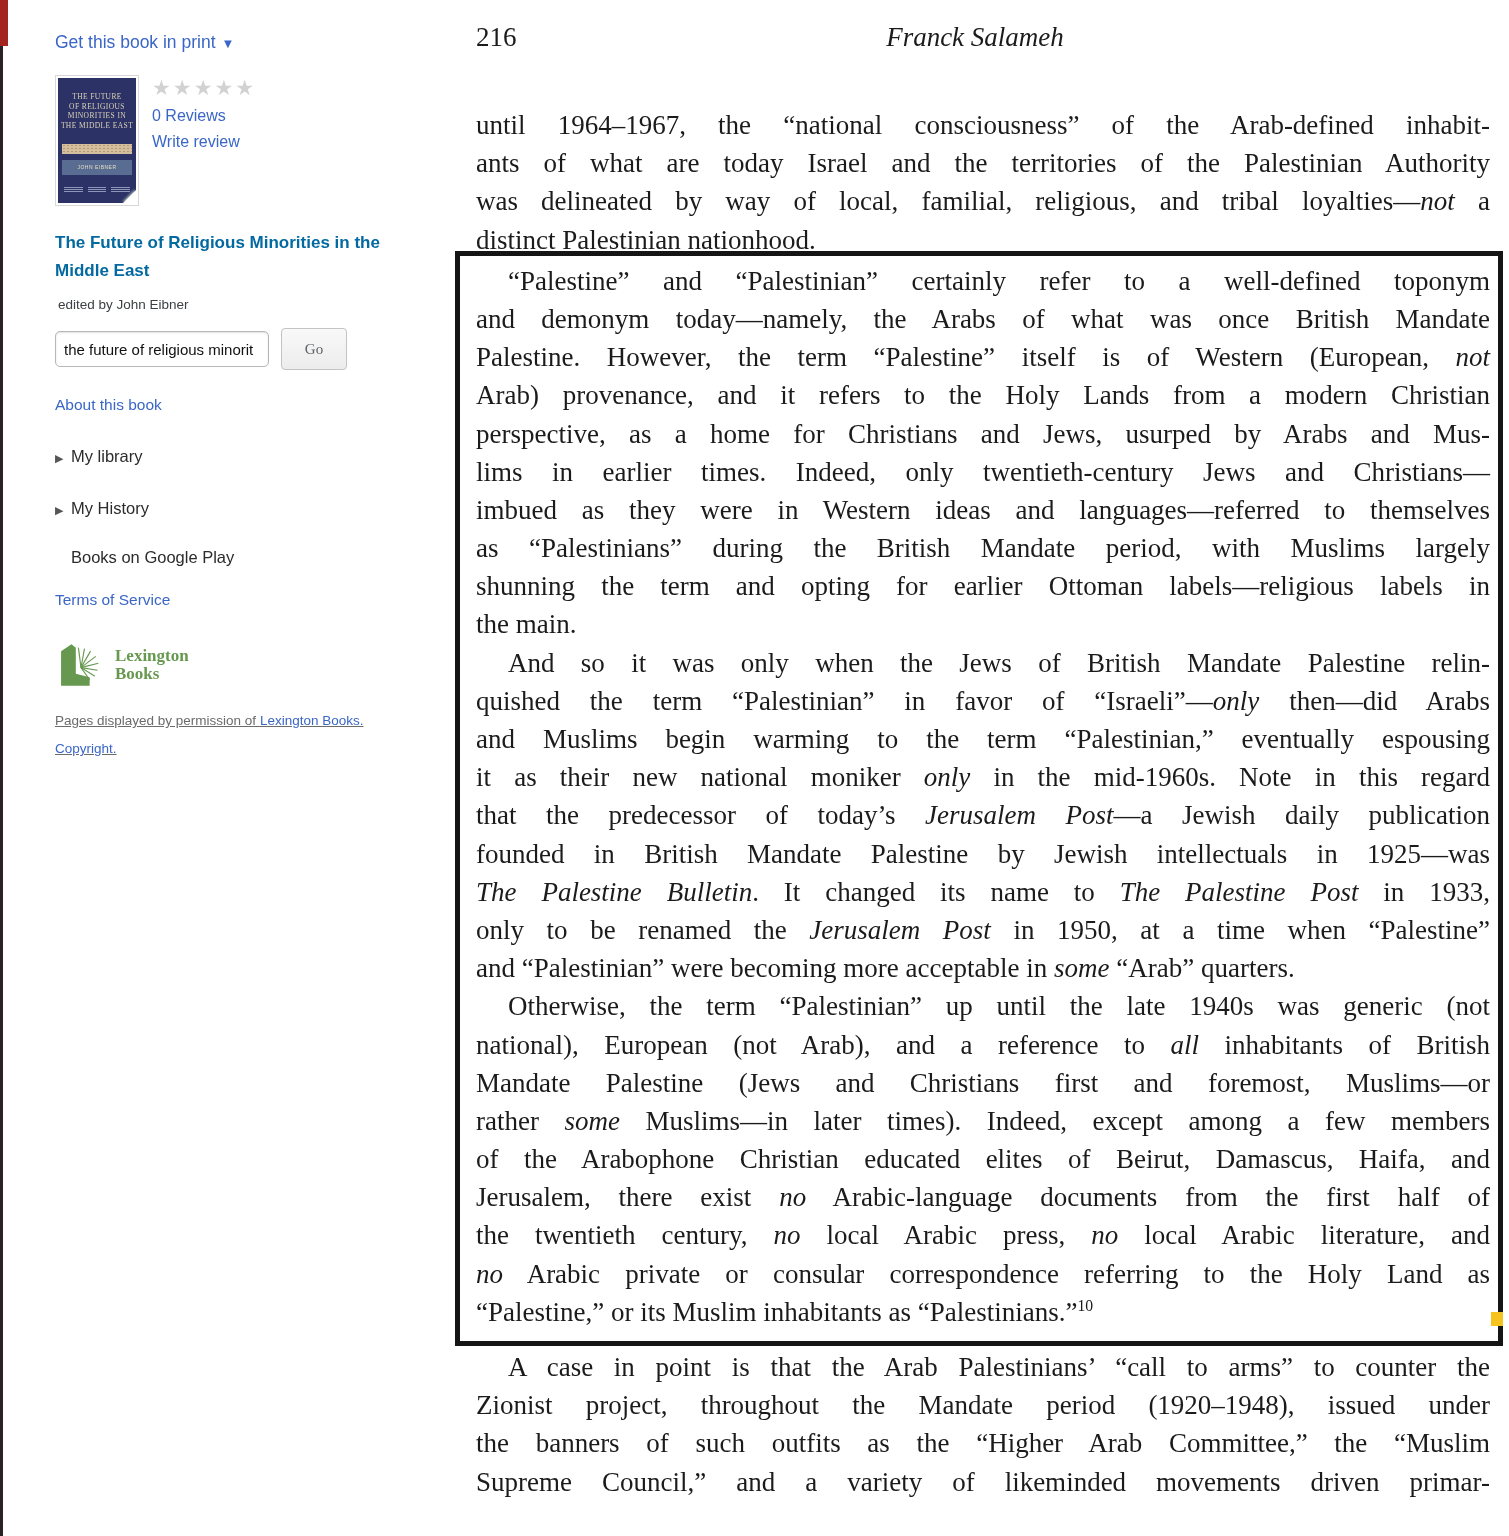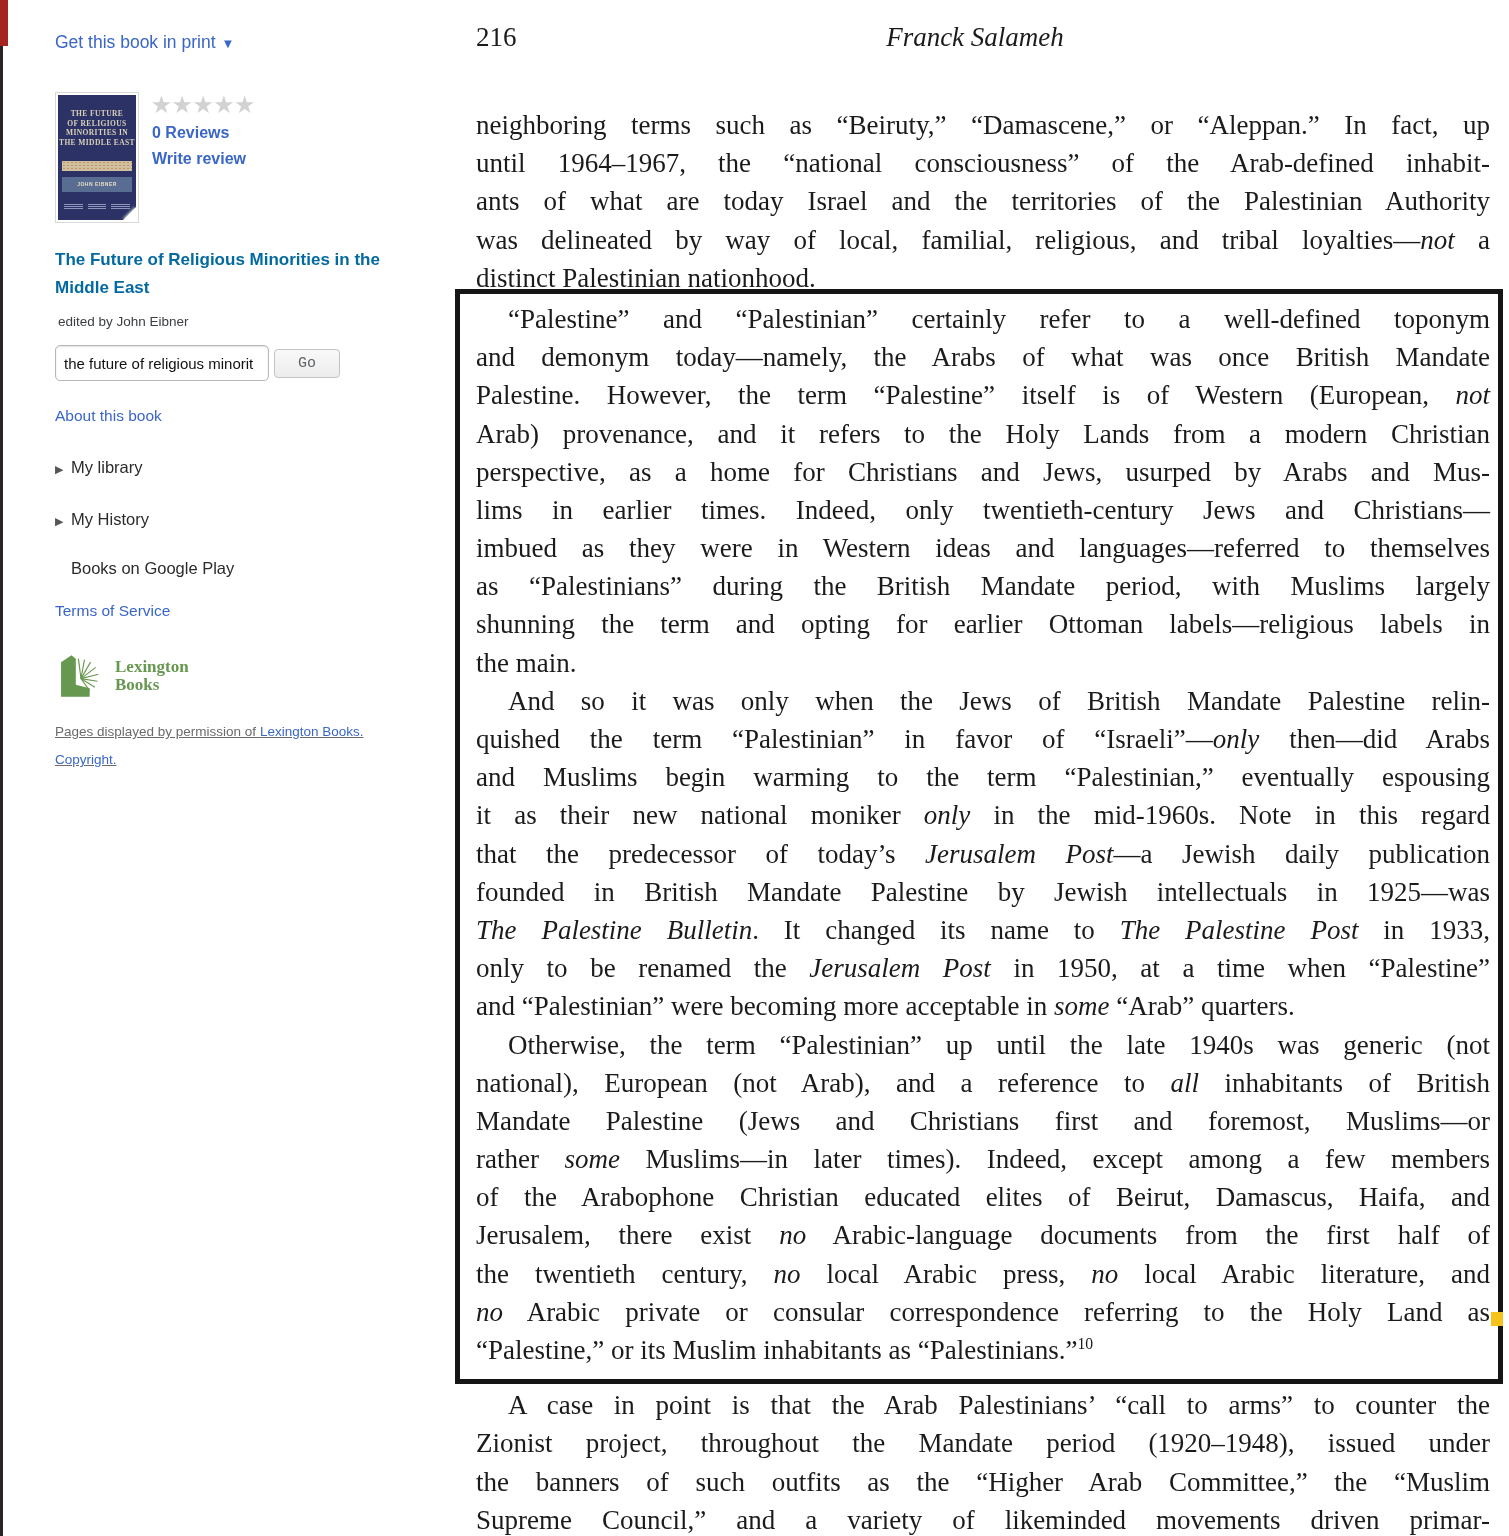--- a/index.html
+++ b/index.html
@@ -9,21 +9,21 @@
   
   .edge-line{position:absolute;left:0;top:0;width:3px;height:1536px;background:#2a2326;}
   .edge-accent{position:absolute;left:0;top:0;width:8px;height:46px;background:var(--accent-red,#a4251f);}
 
   
   .sidebar{position:absolute;left:55px;top:0;width:400px;}
   a,.link{color:var(--link,#3a66c8);text-decoration:none;cursor:pointer;}
   .get-print{margin-top:32px;font-size:17.5px;}
   .get-print .tri{font-size:13px;margin-left:6px;}
 
-  .book-row{display:flex;margin-top:39px;font-weight:bold;}
+  .book-row{display:flex;margin-top:22px;}
   .cover{width:78px;height:125px;border:1px solid #d8d8d8;background:#fff;padding:2px;position:relative;cursor:pointer;}
   .cover-inner{position:relative;width:100%;height:100%;background:#2c3166;overflow:hidden;}
   .cover-title{padding-top:14px;text-align:center;font-family:"Liberation Serif",serif;
                font-size:7.5px;line-height:9.5px;color:#d9d2b8;letter-spacing:.4px;}
   .cover-band{position:absolute;left:4px;right:4px;top:66px;height:10px;background:#d3bf9d;
               background-image:radial-gradient(#b49a72 1px,transparent 1px);background-size:4px 3px;}
   .cover-editor{position:absolute;left:4px;right:4px;top:82px;height:15px;background:#596c92;
                 text-align:center;font-size:5px;line-height:15px;color:#e5ddc5;letter-spacing:.5px;}
   .cover-cols{position:absolute;left:6px;right:6px;top:103px;display:flex;gap:5px;}
   .cover-col{flex:1;height:14px;background:repeating-linear-gradient(#2c3166 0 1.5px,#8d97b9 1.5px 2.2px);}
@@ -33,23 +33,23 @@
   .stars{color:#d2d2d2;font-size:21px;letter-spacing:2px;line-height:22px;}
   .rating-col .lnk{display:block;font-size:16px;margin-top:8px;}
 
   .book-title{margin-top:23px;width:332px;font-size:17px;font-weight:bold;color:#0369a1;line-height:28px;}
   .edited-by{margin-top:12px;margin-left:3px;font-size:13.5px;color:#3c4043;}
 
   .search-row{margin-top:16px;display:flex;align-items:center;}
   .search-input{width:196px;height:34px;border:1px solid #b7b7b7;border-radius:5px;padding:0 8px;
                 font-size:15px;color:#111;font-family:"Liberation Sans",sans-serif;
                 box-shadow:inset 0 1px 2px rgba(0,0,0,.12);outline:none;}
-  .go-btn{margin-left:5px;width:66px;height:29px;border:1px solid #c3c3c3;border-radius:4px;
+  .go-btn{margin-left:12px;width:66px;height:42px;border:1px solid #c3c3c3;border-radius:4px;
           background:linear-gradient(#f9f9f9,#ececec);font-size:15px;color:#5f6368;
-          font-family:Liberation Mono, monospace;cursor:pointer;}
+          font-family:Liberation Serif, serif;cursor:pointer;}
 
   .about{display:inline-block;margin-top:26px;font-size:15.5px;}
   .tree-item{margin-top:33px;font-size:16.5px;color:#2b2b2b;cursor:pointer;}
   .tree-item .tri{display:inline-block;width:16px;font-size:11px;color:#555;}
   .gplay{margin-top:30px;margin-left:16px;font-size:16.5px;color:#2b2b2b;}
   .terms{display:inline-block;margin-top:24px;font-size:15.5px;}
 
   .pub-row{margin-top:30px;display:flex;align-items:center;}
   .pub-text{margin-left:8px;font-family:"Liberation Serif",serif;font-weight:bold;
             color:var(--green,#66984f);font-size:17px;line-height:18px;}
@@ -155,21 +155,20 @@
     </div>
   </aside>
 
   <main class="page">
     <div class="page-header">
       <span class="page-number">216</span>
       <span class="running-head">Franck Salameh</span>
     </div>
     <div id="page-body">
         <div class="pblock">
-          <div class="line">neighboring terms such as “Beiruty,” “Damascene,” or “Aleppan.” In fact, up</div>
           <div class="line">until 1964–1967, the “national consciousness” of the Arab-defined inhabit-</div>
           <div class="line">ants of what are today Israel and the territories of the Palestinian Authority</div>
           <div class="line">was delineated by way of local, familial, religious, and tribal loyalties—<i>not</i> a</div>
           <div class="line lastline">distinct Palestinian nationhood.</div>
         </div>
         <div class="pblock boxed">
           <div class="line indent">“Palestine” and “Palestinian” certainly refer to a well-defined toponym</div>
           <div class="line">and demonym today—namely, the Arabs of what was once British Mandate</div>
           <div class="line">Palestine. However, the term “Palestine” itself is of Western (European, <i>not</i></div>
           <div class="line">Arab) provenance, and it refers to the Holy Lands from a modern Christian</div>

